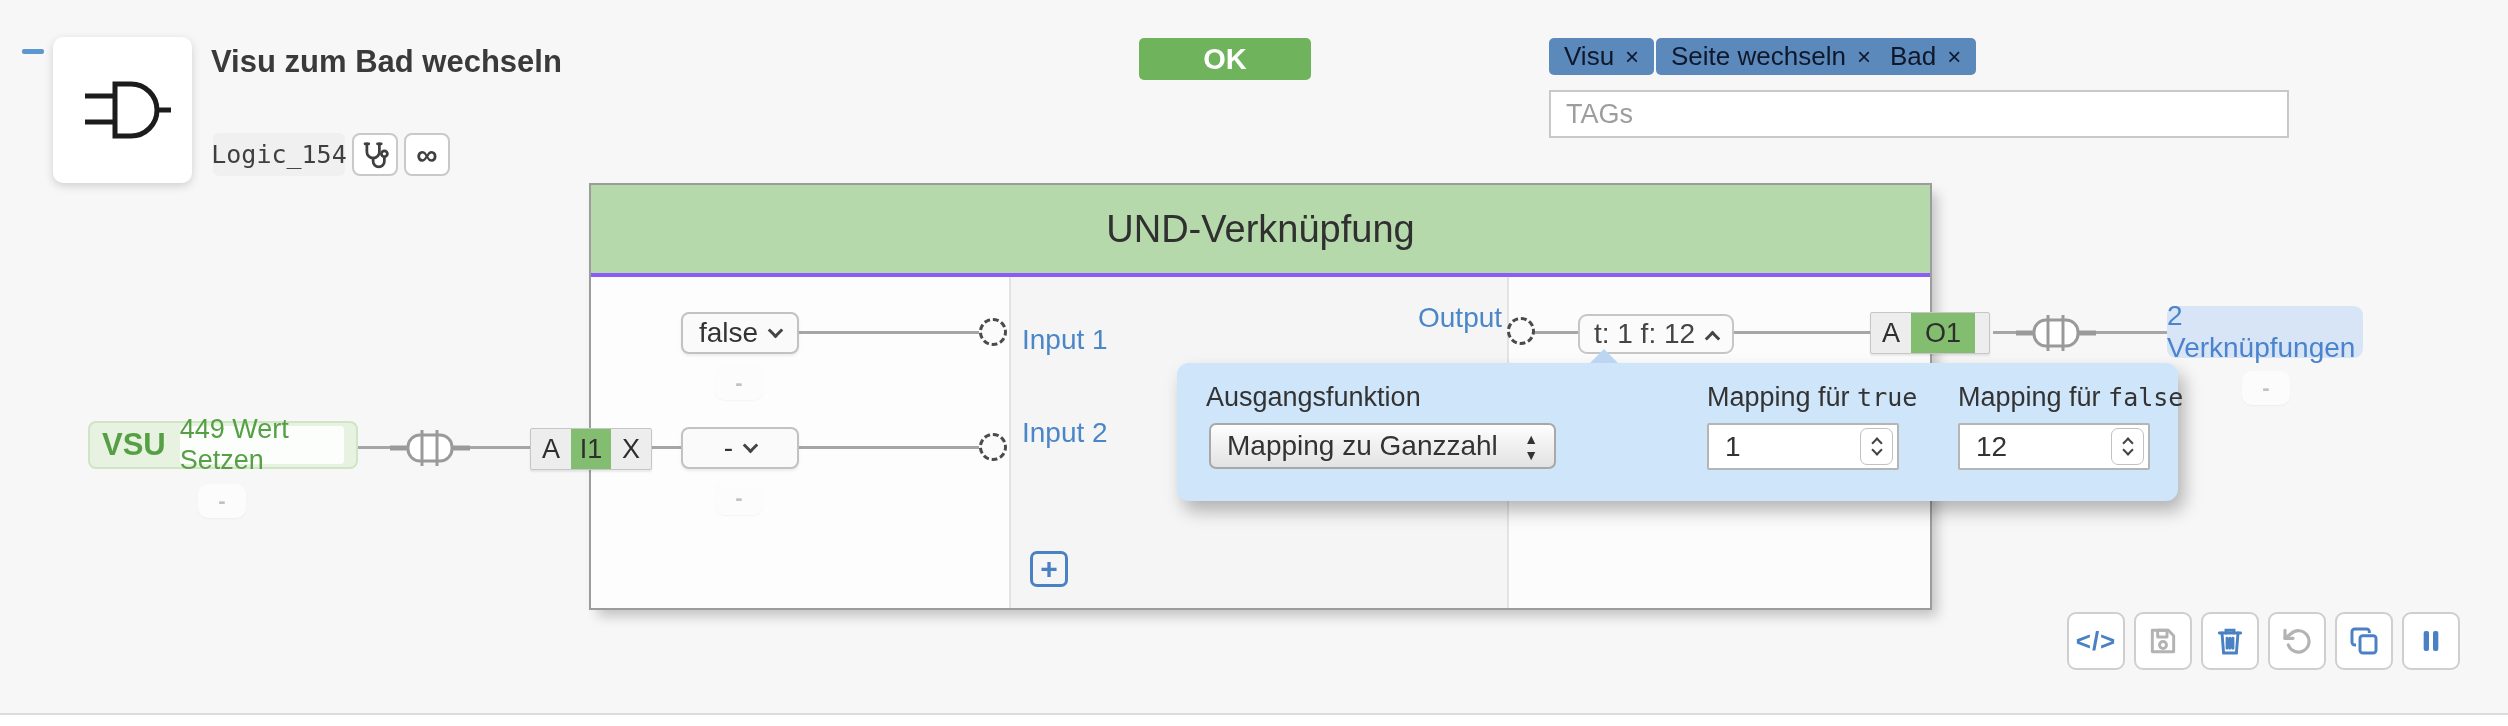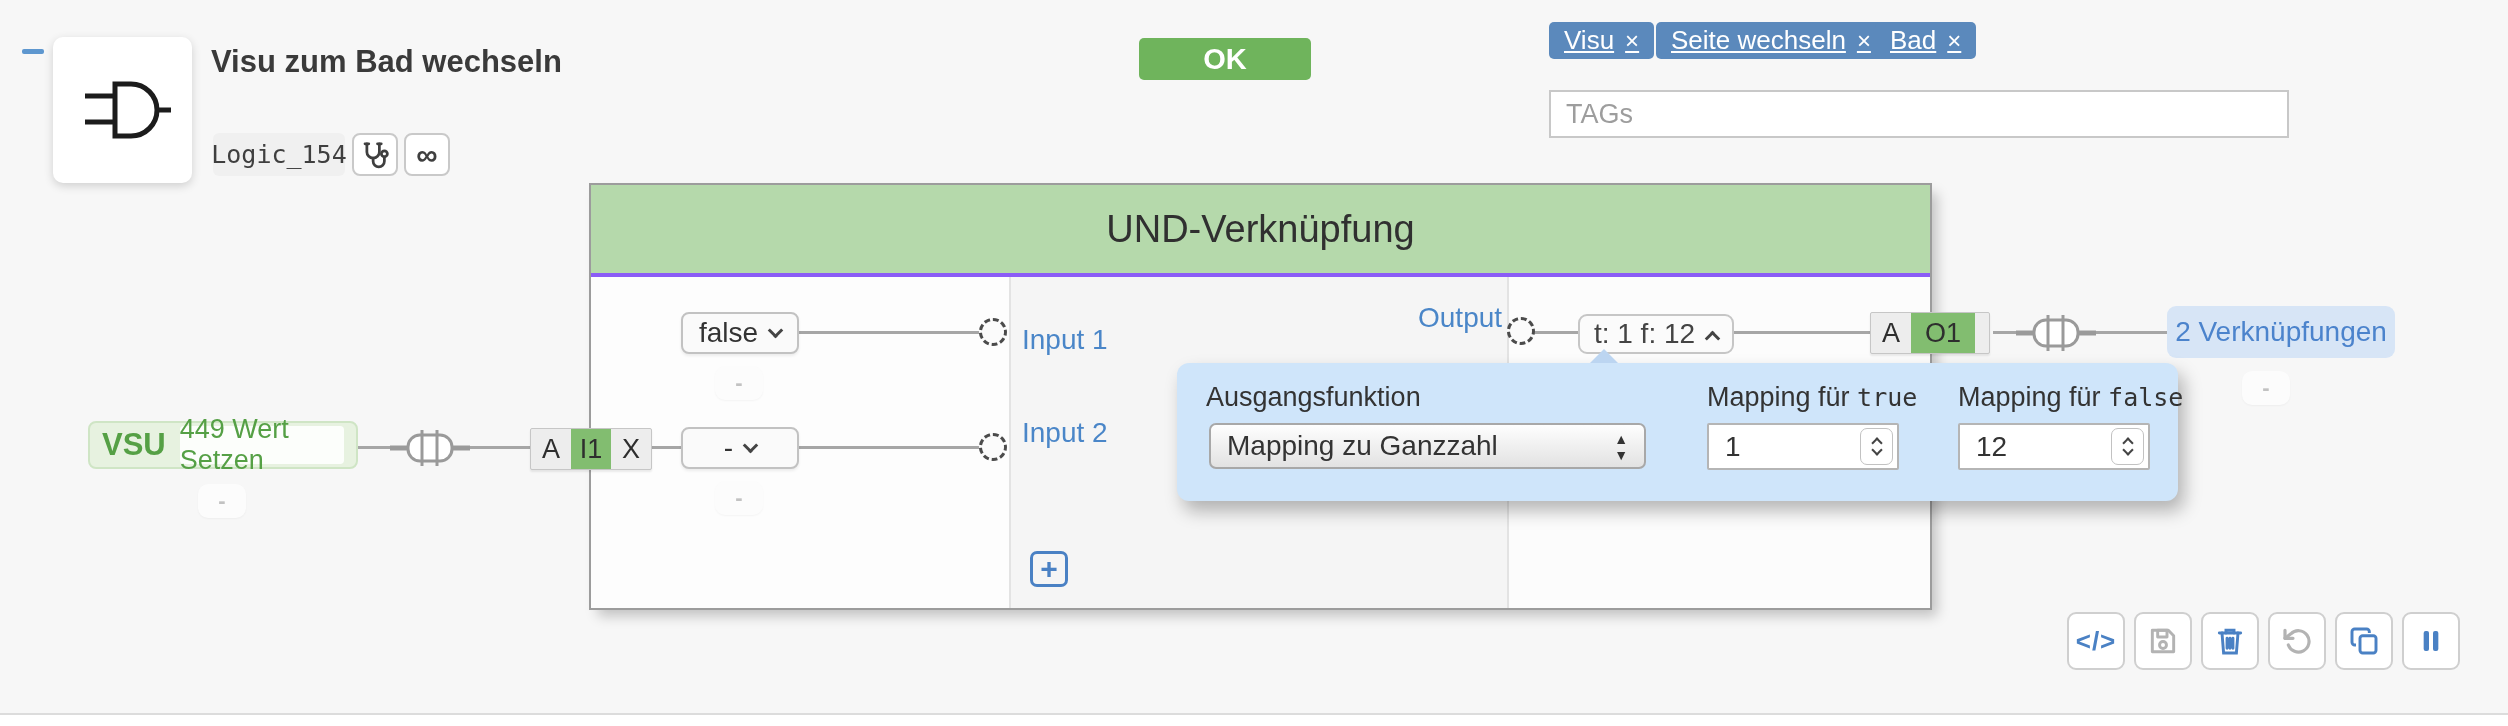--- a/index.html
+++ b/index.html
@@ -9,21 +9,21 @@
 
   
   .collapse-dash { left:22px; top:49px; width:22px; height:5px; background:#5e97cf; border-radius:2px; }
   .gate-card { left:53px; top:37px; width:139px; height:146px; background:#fff; border-radius:10px; box-shadow:0 3px 10px rgba(0,0,0,.16); display:flex; align-items:center; justify-content:center; }
   .page-title { left:211px; top:44px; font-size:31px; font-weight:bold; color:#3a3a3a; }
   .logic-badge { left:213px; top:133px; width:132px; height:43px; background:#f0f0f0; border-radius:6px; font-family:"DejaVu Sans Mono", monospace; font-size:25px; color:#3f3f3f; display:flex; align-items:center; justify-content:center; }
   .icon-btn { width:46px; height:43px; background:#fff; border:2px solid #c9c9c9; border-radius:8px; display:flex; align-items:center; justify-content:center; color:#3f3f3f; }
   .steth-btn { left:352px; top:133px; }
   .inf-btn { left:404px; top:133px; font-size:30px; font-weight:bold; line-height:1; }
   .ok-btn { left:1139px; top:38px; width:172px; height:42px; background:#6fb45c; border:none; border-radius:5px; color:#fff; font-weight:bold; font-size:29px; font-family:"Liberation Sans", sans-serif; }
-  .tag { top:22px; height:37px; background:#5b89bc; border-radius:5px; color:#ffffff; font-size:26px; display:flex; align-items:center; padding:0 15px; gap:11px;text-decoration:underline; }
+  .tag { top:38px; height:37px; background:#5b89bc; border-radius:5px; color:#0f172a; font-size:26px; display:flex; align-items:center; padding:0 15px; gap:11px; }
   .tag .x { font-size:24px; cursor:pointer; }
   .tags-input { left:1549px; top:90px; width:740px; height:48px; background:#fff; border:2px solid #c8c8c8; font-size:27px; color:#555; padding:0 15px; font-family:"Liberation Sans", sans-serif; }
   .tags-input::placeholder { color:#9d9d9d; }
 
   
   .block-shell { left:589px; top:183px; width:1343px; height:427px; border:2px solid #9c9c9c; box-shadow:7px 8px 12px -2px rgba(0,0,0,.22); display:flex; flex-direction:column; }
   .block-header { height:92px; background:#b5d9ab; border-bottom:4px solid #8b5cf6; display:flex; align-items:center; justify-content:center; font-size:38px; color:#303030; }
   .block-body { flex:1; display:flex; }
   .col-left { width:418px; background:#fdfdfd; }
   .col-div { width:2px; background:#e3e3e3; }
@@ -41,31 +41,31 @@
   .seg-ctrl { display:flex; height:42px; border:1px solid #c6c6c6; background:#ededed; border-radius:2px; overflow:hidden; box-shadow:0 2px 2px rgba(0,0,0,.08); }
   .seg { min-width:40px; padding:0 8px; display:flex; align-items:center; justify-content:center; font-size:27px; color:#2e2e2e; }
   .seg.green { background:#82bd70; }
   .seg.pad { min-width:14px; padding:0; }
 
   .vsu-pill { left:88px; top:421px; width:270px; height:48px; background:#e7f2e0; border:2px solid #cfe5c5; border-radius:8px; display:flex; align-items:center; padding:0 12px; gap:14px; }
   .vsu-prefix { color:#55a045; font-weight:bold; font-size:31px; }
   .vsu-name { background:#fcfefb; border-radius:4px; height:38px; flex:1; display:flex; align-items:center; justify-content:center; color:#55a045; font-size:27px; }
 
   .t-btn { left:1578px; top:314px; width:156px; height:40px; background:#fbfbfb; border:2px solid #c6c6c6; border-radius:9px; font-size:28px; color:#444; font-family:"Liberation Sans", sans-serif; display:flex; align-items:center; justify-content:center; }
-  .links-pill { left:2167px; top:306px; width:228px; height:52px; background:#d7e5f6; border-radius:9px; color:#4b83cc; font-size:28px; display:flex; align-items:center; justify-content:center; }
+  .links-pill { left:2167px; top:306px; width:196px; height:52px; background:#d7e5f6; border-radius:9px; color:#4b83cc; font-size:28px; display:flex; align-items:center; justify-content:center; }
   .plus-btn { left:1030px; top:551px; width:38px; height:36px; border:3px solid #4a81c4; border-radius:7px; background:transparent; color:#4a81c4; font-size:30px; font-weight:bold; line-height:28px; font-family:"Liberation Sans", sans-serif; }
 
   .slot { width:48px; height:34px; background:#fcfcfc; border-radius:10px; box-shadow:0 1px 2px rgba(0,0,0,.04); display:flex; align-items:center; justify-content:center; color:#c2c2c2; font-weight:bold; font-size:22px; }
 
   
   .popup { left:1177px; top:363px; width:1001px; height:138px; background:#cfe5fa; border-radius:12px; box-shadow:6px 10px 18px rgba(0,0,0,.28); z-index:5; }
   .popup-tri { left:1590px; top:349px; width:0; height:0; border-left:14px solid transparent; border-right:14px solid transparent; border-bottom:14px solid #bcd5f1; z-index:6; }
   .pp-label { position:absolute; top:19px; font-size:27px; color:#333; white-space:nowrap; }
   .mono { font-family:"DejaVu Sans Mono", monospace; font-size:25px; }
-  .pp-select { position:absolute; left:32px; top:60px; width:437px; height:46px; border:2px solid #a8a8a8; border-radius:7px; background:linear-gradient(#fefefe,#e2e2e2); display:flex; align-items:center; padding:0 16px; font-size:28px; color:#333; }
+  .pp-select { position:absolute; left:32px; top:60px; width:347px; height:46px; border:2px solid #a8a8a8; border-radius:7px; background:linear-gradient(#fefefe,#e2e2e2); display:flex; align-items:center; padding:0 16px; font-size:28px; color:#333; }
   .sel-arrows { position:absolute; right:16px; top:6px; font-size:14px; color:#333; line-height:16px; text-align:center; }
   .num-input-wrap { position:absolute; top:60px; width:192px; height:47px; }
   .num-input { width:100%; height:100%; border:2px solid #b5b5b5; border-radius:2px; background:#fff; font-size:28px; color:#333; padding:0 48px 0 16px; font-family:"Liberation Sans", sans-serif; }
   .stepper { position:absolute; right:6px; top:5px; width:33px; height:37px; background:#fff; border:1px solid #c2c2c2; border-radius:7px; display:flex; flex-direction:column; align-items:center; justify-content:center; gap:3px; }
   .stepper .chev { margin:0; border-width:2px; width:8px; height:8px; top:0; }
   .stepper .chev.up { top:2px; }
   .stepper .chev.down { transform:rotate(45deg); top:-2px; }
 
   
   .toolbar { left:2067px; top:612px; display:flex; gap:9px; }

